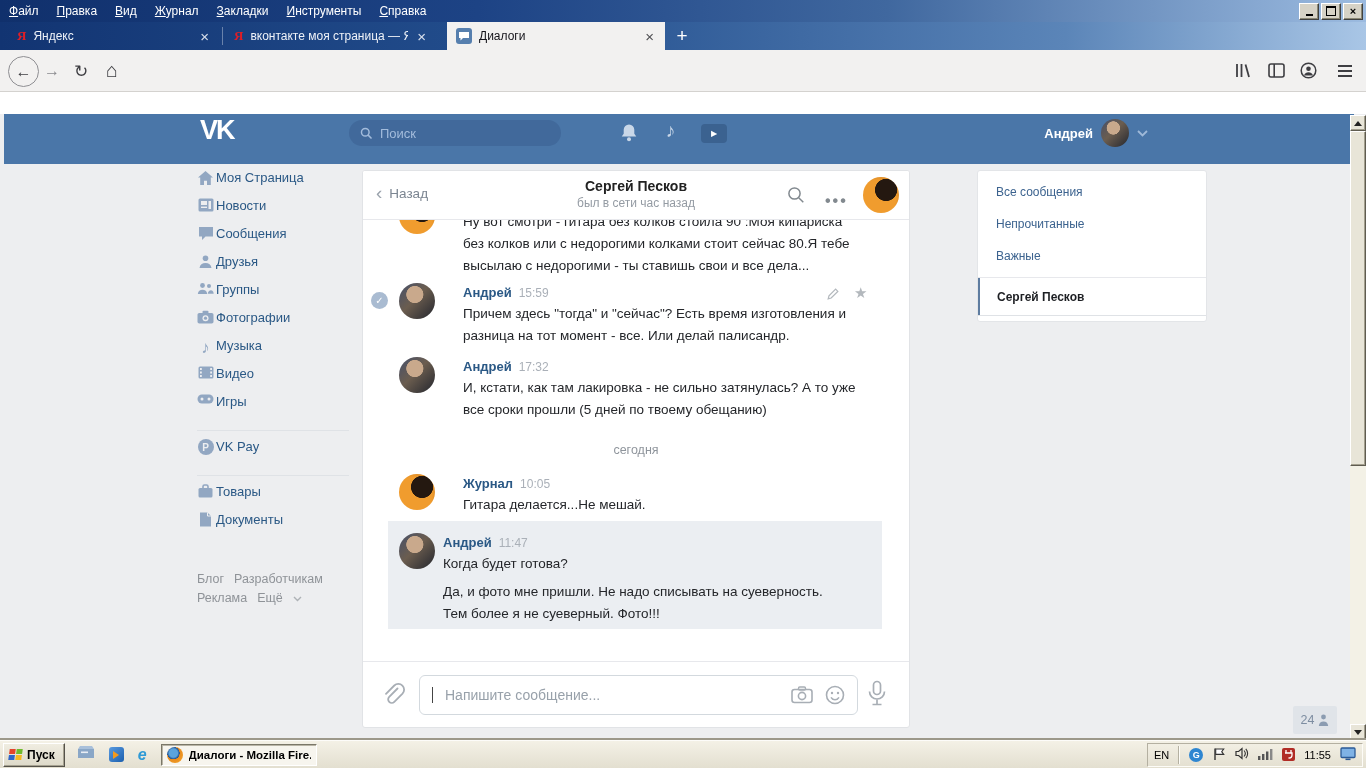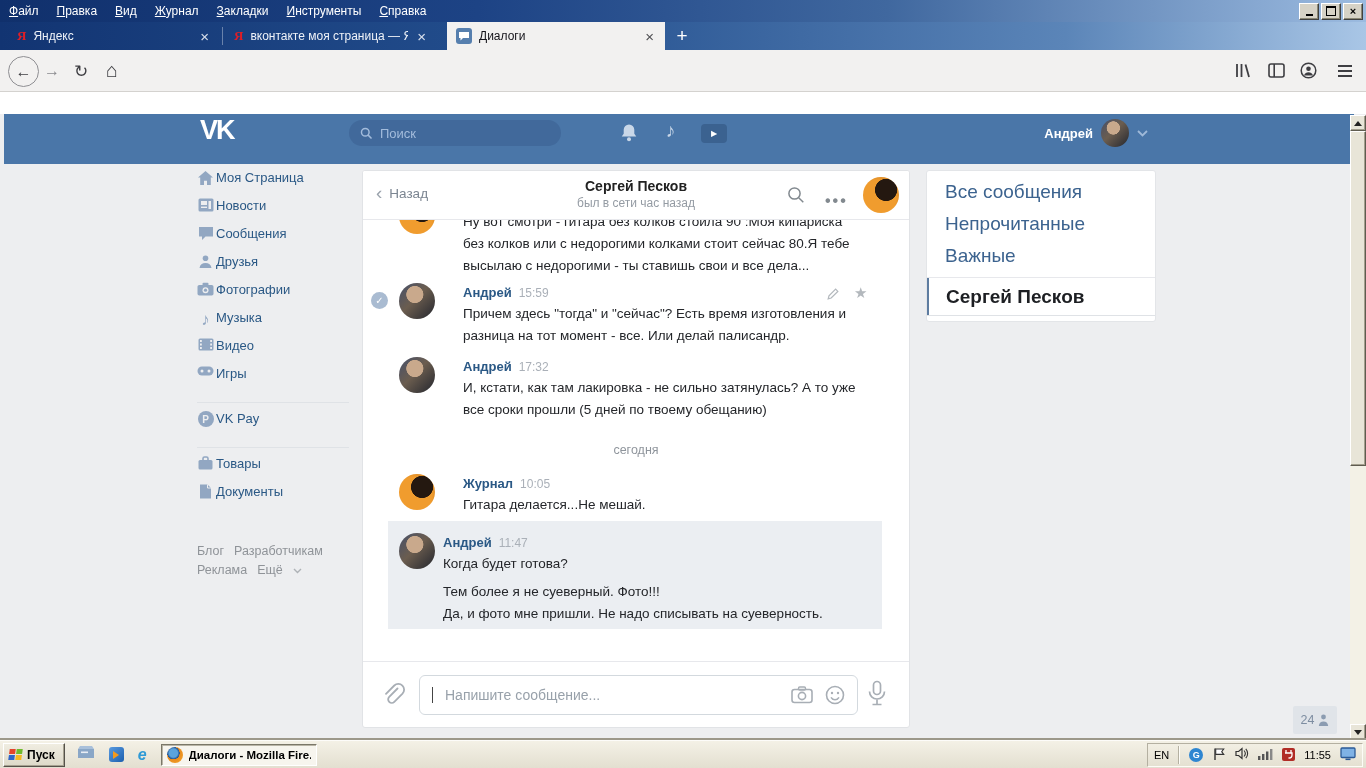--- a/index.html
+++ b/index.html
@@ -96,22 +96,22 @@
   .daydiv{position:absolute;left:0;right:0;text-align:center;font-size:12.5px;color:#8f959c}
   .highlight{position:absolute;background:#ebeef2}
   .inputdiv{position:absolute;left:0;right:0;top:490px;height:1px;background:#e7e8ec}
   .msgbox{position:absolute;left:56px;top:504px;width:439px;height:40px;border:1px solid #d3d9de;border-radius:6px;
     background:#fff;box-sizing:border-box;display:flex;align-items:center;padding:0 12px;gap:12px}
   .caret{width:1px;height:16px;background:#444}
   .placeholder{color:#98a1aa;font-size:14px;flex:1}
   .inico{color:#a8aeb5;display:flex;align-items:center}
 
   
-  .filters{position:absolute;left:926px;top:170px;width:230px;height:152px;background:#fff;
-    border:1px solid #e3e5e8;border-radius:3px;box-sizing:border-box;font-size:19px}
+  .filters{position:absolute;left:977px;top:170px;width:230px;height:152px;background:#fff;
+    border:1px solid #e3e5e8;border-radius:3px;box-sizing:border-box;font-size:12px}
   .f-item{height:32px;display:flex;align-items:center;padding:0 18px;color:#3c638f}
   .f-div{height:1px;background:#e7e8ec;margin-top:5px}
   .f-active{position:relative;height:37px;display:flex;align-items:center;padding:0 19px;
     color:#1d1f23;font-weight:bold;border-bottom:1px solid #dfe2e6;background:#fff}
   .f-active::before{content:"";position:absolute;left:0;top:0;bottom:0;width:2px;background:#5e7ca0}
 
   .onlinebadge{position:absolute;left:1293px;top:706px;width:44px;height:28px;background:#e0e4e9;border-radius:2px;
     display:flex;align-items:center;justify-content:center;gap:4px;color:#7d8da1;font-size:12.5px}
 
   
@@ -343,20 +343,31 @@
       <span class="ni">
           <svg width="15" height="15" viewBox="0 0 15 15">
             <circle cx="7.5" cy="4.2" r="2.8" fill="#92a7c2"></circle>
             <path d="M1.5 14c.4-3.4 2.8-5 6-5s5.6 1.6 6 5z" fill="#92a7c2"></path>
           </svg>
         </span>
       <span>Друзья</span>
     </div>
     <div class="nav-item">
       <span class="ni">
+          <svg width="17" height="13" viewBox="0 0 17 13">
+            <circle cx="5.5" cy="3.5" r="2.4" fill="#92a7c2"></circle>
+            <circle cx="12" cy="4" r="2" fill="#92a7c2"></circle>
+            <path d="M0.8 12c.3-2.8 2.2-4.2 4.7-4.2S9.9 9.2 10.2 12z" fill="#92a7c2"></path>
+            <path d="M10.8 11.8c.2-2.3 1.5-3.6 3.2-3.6 1.2 0 2.4.8 2.7 3.6z" fill="#92a7c2"></path>
+          </svg>
+        </span>
+      <span>Группы</span>
+    </div>
+    <div class="nav-item">
+      <span class="ni">
           <svg width="17" height="14" viewBox="0 0 17 14">
             <rect x="0.5" y="3" width="16" height="10.5" rx="1.8" fill="#92a7c2"></rect>
             <rect x="5.5" y="0.8" width="6" height="2.6" rx="1" fill="#92a7c2"></rect>
             <circle cx="8.5" cy="8.2" r="3" fill="#edeef0"></circle>
             <circle cx="8.5" cy="8.2" r="1.6" fill="#92a7c2"></circle>
           </svg>
         </span>
       <span>Фотографии</span>
     </div>
     <div class="nav-item">
@@ -474,22 +485,22 @@
     </div>
 
     <div class="highlight" style="left:25px;top:350px;width:494px;height:108px">
       <span class="av av-man" style="position:absolute;left:11px;top:12px;width:36px;height:36px"></span>
       <div style="margin-left:55px;padding-top:12px">
         <div class="mhead">
           <span class="mname">Андрей</span><span class="mtime">11:47</span>
         </div>
         <div class="mline">Когда будет готова?</div>
         <div style="height:6px"></div>
+        <div class="mline">Да, и фото мне пришли. Не надо списывать на суеверность.</div>
         <div class="mline">Тем более я не суеверный. Фото!!!</div>
-        <div class="mline">Да, и фото мне пришли. Не надо списывать на суеверность.</div>
       </div>
     </div>
 
     <div class="chathead">
       <div class="backlink">
         <span class="bch">‹</span>
         <span>Назад</span>
       </div>
       <div class="cht">
         <div class="t">Сергей Песков</div>

